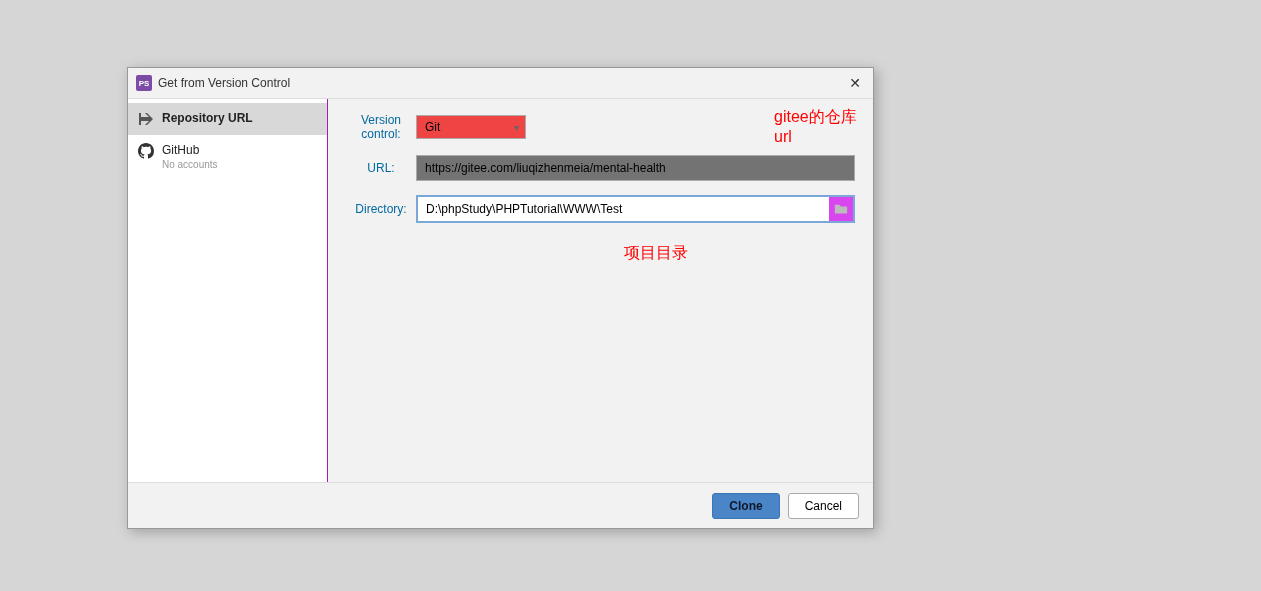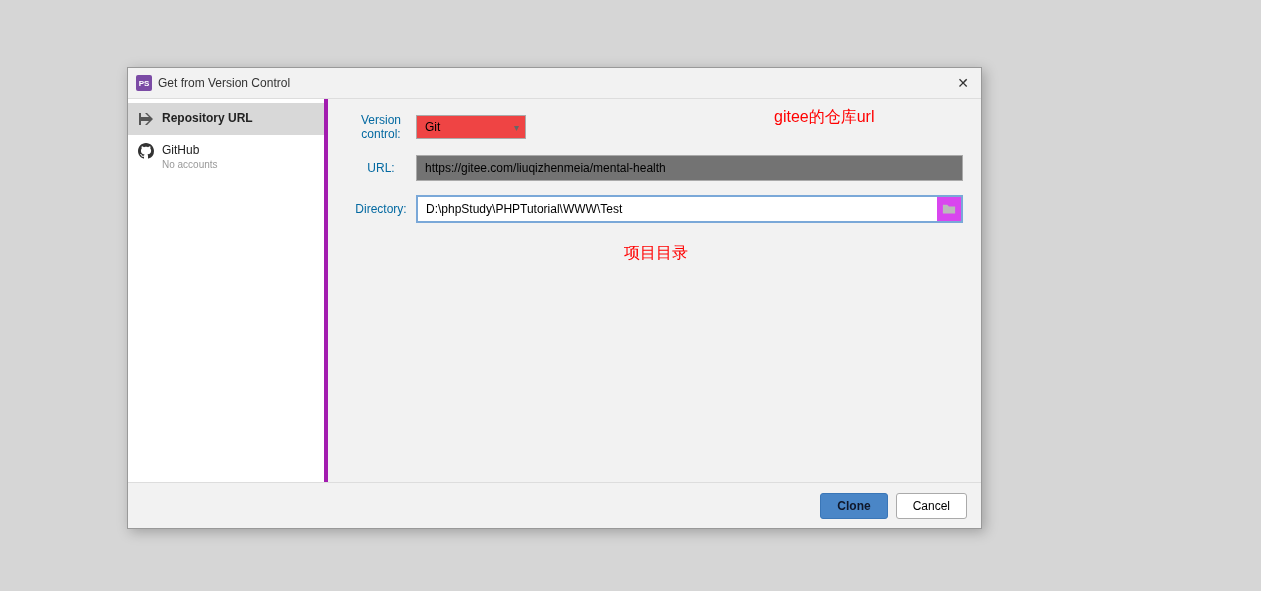--- a/index.html
+++ b/index.html
@@ -11,21 +11,21 @@
       padding: 0;
       background: #d6d6d6;
       width: 1261px;
       height: 591px;
       position: relative;
     }
     .dialog {
       position: absolute;
       left: 127px;
       top: 67px;
-      width: 855px;
+      width: 747px;
       height: 462px;
       background: #f2f2f2;
       border: 1px solid #999;
       box-shadow: 3px 3px 12px rgba(0,0,0,0.25);
       display: flex;
       flex-direction: column;
     }
     .titlebar {
       display: flex;
       align-items: center;
@@ -58,21 +58,21 @@
     }
     .body {
       flex: 1;
       display: flex;
       border-top: 1px solid #ddd;
       overflow: hidden;
     }
     .sidebar {
       width: 200px;
       background: #fff;
-      border-right: 4px solid #a21caf;
+      border-right: 1px solid #a21caf;
       padding-top: 4px;
     }
     .sidebar-item {
       display: flex;
       align-items: flex-start;
       padding: 8px 10px;
       font-size: 12px;
       cursor: pointer;
     }
     .sidebar-item.selected {

